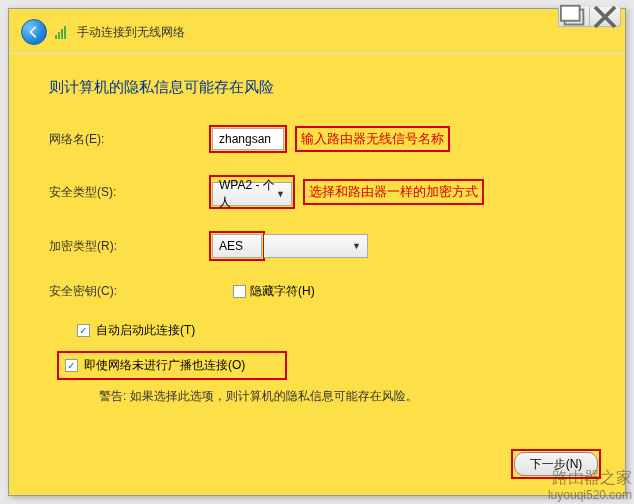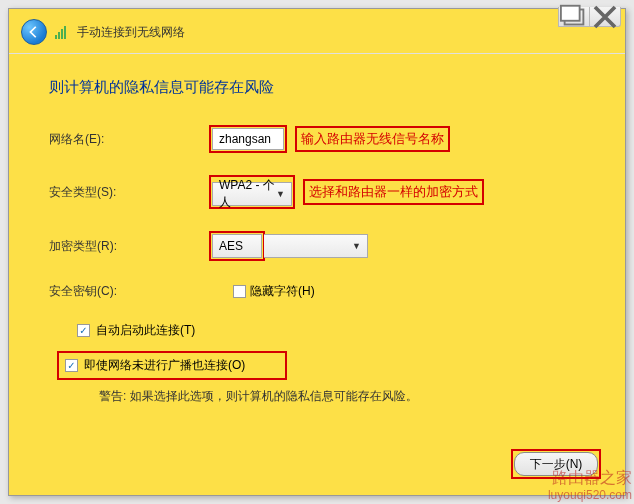--- a/index.html
+++ b/index.html
@@ -171,21 +171,21 @@
       display: inline-flex;
       align-items: center;
       justify-content: center;
       padding: 0 14px;
     }
     .watermark {
       position: absolute;
       right: 2px;
       bottom: 2px;
       text-align: right;
-      color: #b91c1c;
+      color: #404040;
       opacity: 0.55;
       font-size: 16px;
       pointer-events: none;
       line-height: 1.2;
     }
     .watermark .sub { font-size: 12px; display:block; }
   </style>
 </head>
 <body>
 

